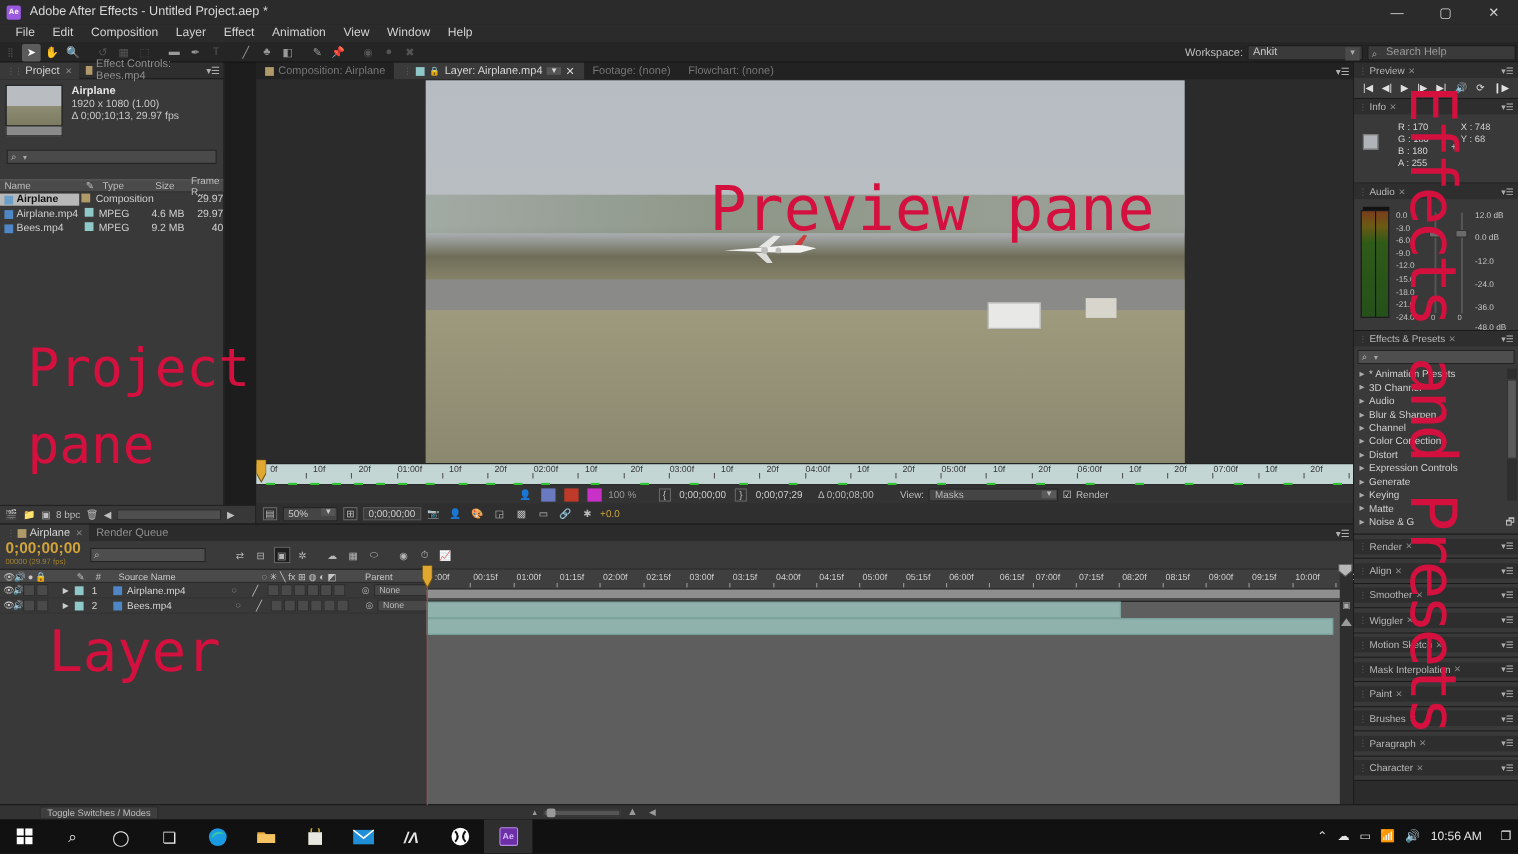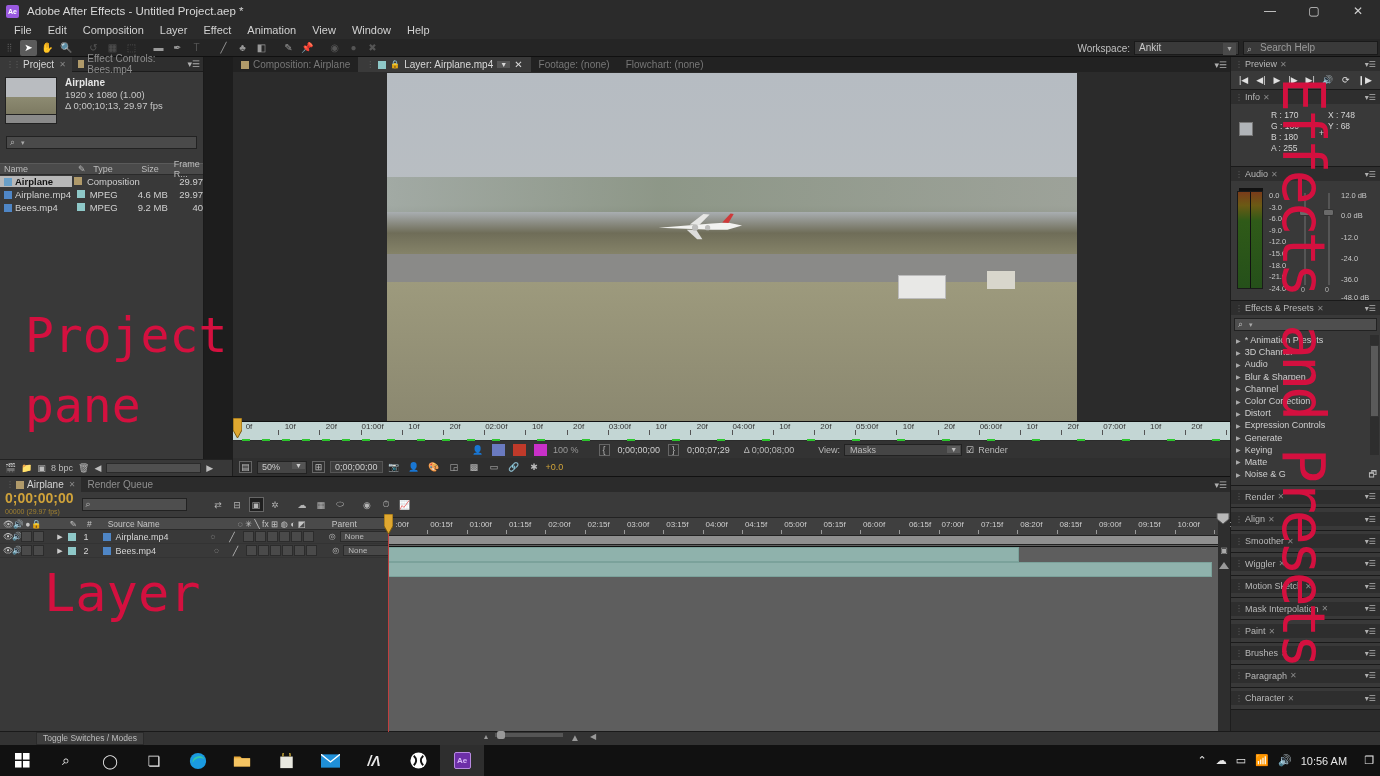--- a/index.html
+++ b/index.html
@@ -192,21 +192,21 @@
   .ep-row .tri { font-size:6px; color:#aaa; }
   #ep-scroll { position:absolute; right:1px; top:34px; width:9px; height:120px;
     background:#2e2e2e; }
   #ep-scroll .thumb { position:absolute; left:0; top:10px; width:9px; height:72px;
     background:#5a5a5a; border:1px solid #333; }
   .rcollapse { height:22.4px; background:#393939; border-bottom:1px solid #1a1a1a;
     display:flex; align-items:center; }
 
   
   #statusbar { position:absolute; left:0; top:731px; width:1380px; height:14px;
-    background:#333; border-top:1px solid #1a1a1a; display:flex; 
+    background:#333; border-top:1px solid #1a1a1a; display:flex; align-items:center;
     font-size:8.5px; color:#bdbdbd; }
   #tsm { margin-left:36px; padding:0 6px; background:#3e3e3e; border:1px solid #2a2a2a; }
   #taskbar { position:absolute; left:0; top:745px; width:1380px; height:31px;
     background:#111; display:flex; align-items:center; }
   .tbi { width:44px; height:31px; display:flex; align-items:center;
     justify-content:center; color:#e8e8e8; font-size:14px; position:relative; }
   .tbi.act { background:#2e2e2e; }
   #tray { position:absolute; right:0; top:0; height:31px; display:flex;
     align-items:center; gap:9px; padding-right:6px; color:#e6e6e6; font-size:11px; }
 </style>
@@ -393,20 +393,21 @@
       <svg id="plane" viewBox="0 0 200 60">
         <path d="M18 30 L120 22 L150 20 L178 26 L150 34 L120 34 Z" fill="#f2f2f0"></path>
         <path d="M78 24 L104 4 L116 5 L96 25 Z" fill="#e6e6e4"></path>
         <path d="M72 34 L92 52 L102 52 L90 34 Z" fill="#dcdcda"></path>
         <path d="M140 20 L156 3 L162 4 L152 21 Z" fill="#cf3a3a"></path>
         <circle cx="88" cy="30" r="6" fill="#bdbdbb"></circle>
         <circle cx="112" cy="30" r="5" fill="#bdbdbb"></circle>
       </svg>
       <div style="position:absolute;left:74%;top:58%;width:7%;height:7%;background:#e8e8e6;border:1px solid #bbb"></div>
       <div style="position:absolute;left:87%;top:57%;width:4%;height:5%;background:#d8d6cc"></div>
+      <div id="ann-preview">Preview pane</div>
     </div>
   </div>
 
   <div id="time-ruler">
     <div class="ruler-bg" id="vruler-ticks">
         <div class="tk" style="left: 0px;"></div>
         <div class="tlab" style="left: 12px;">0f</div>
         <div class="tk" style="left: 41.2083px;"></div>
         <div class="tlab" style="left: 53.2083px;">10f</div>
         <div class="tk" style="left: 82.4167px;"></div>

